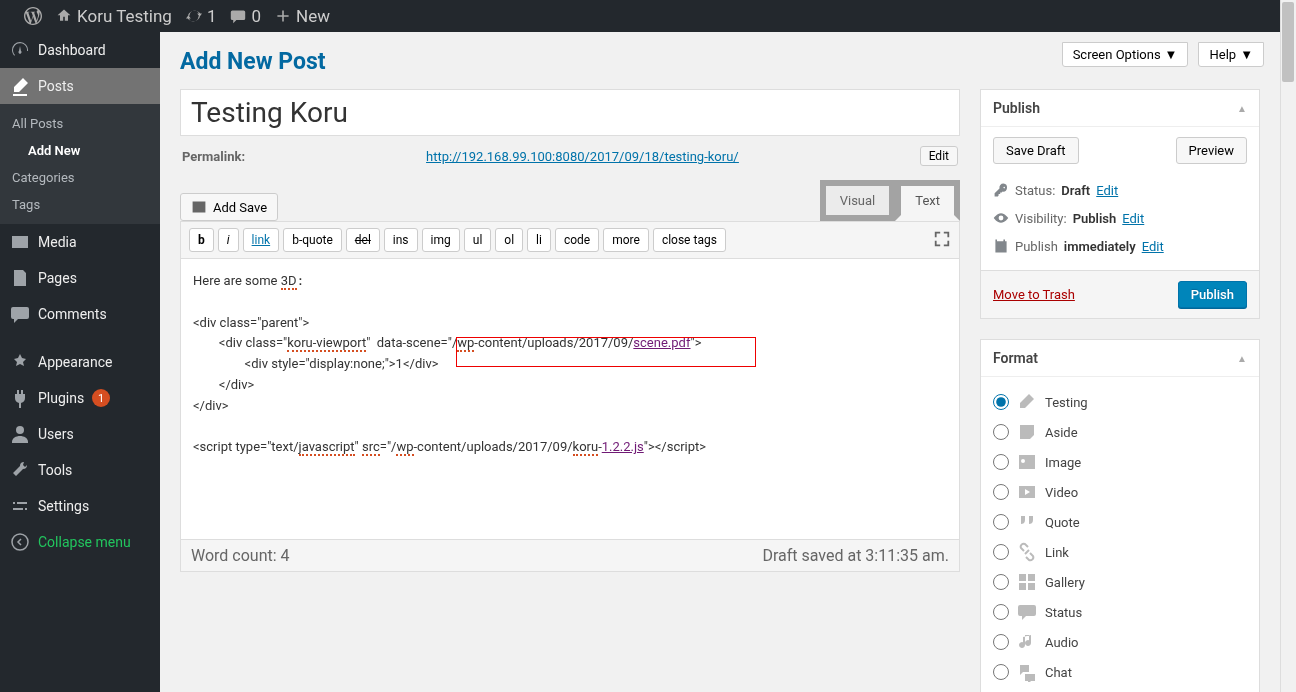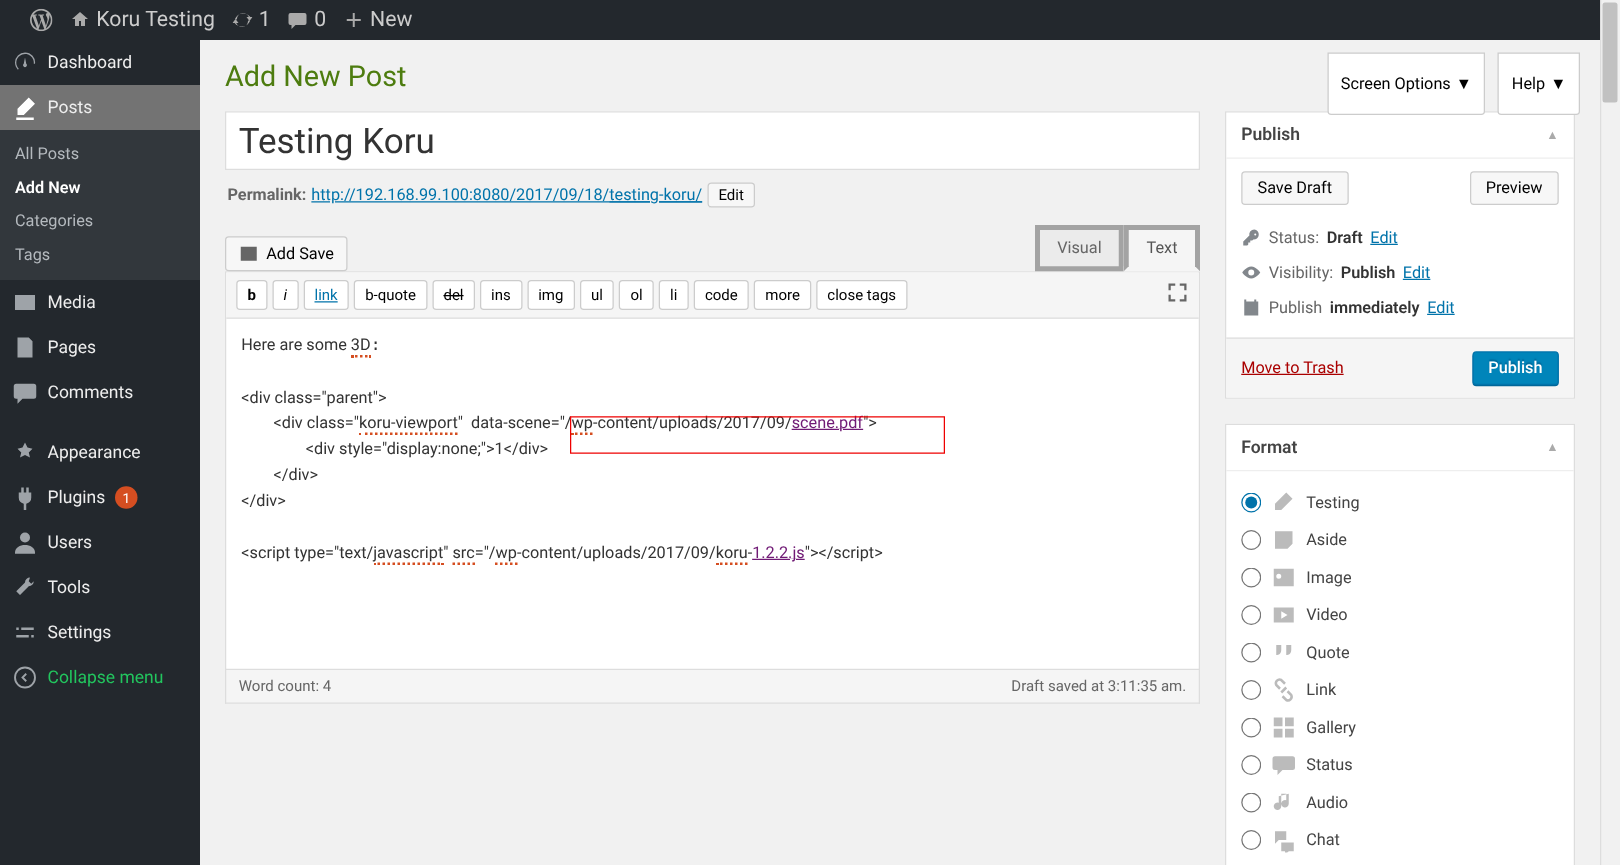--- a/index.html
+++ b/index.html
@@ -14,61 +14,61 @@
 .adminbar .wp-logo svg { width:18px; height:18px; }
 
 .sidebar { position:absolute; top:32px; left:0; width:160px; bottom:0; background:#23282d; color:#eee; z-index:5; }
 .menu-item { display:flex; align-items:center; gap:8px; padding:8px 10px; color:#eee; font-size:14px; cursor:pointer; }
 .menu-item svg { width:20px; height:20px; fill:#9ea3a8; }
 .menu-item.active { background:#737373; position:relative; }
 .menu-item.active svg { fill:#fff; }
 .menu-item.active::after { content:""; position:absolute; right:-8px; top:50%; transform:translateY(-50%); border:8px solid transparent; border-right-color:#f1f1f1; }
 .submenu { background:#32373c; padding:6px 0; }
 .submenu .sub { padding:6px 12px; color:#b4b9be; font-size:13px; cursor:pointer; }
-.submenu .sub.current { color:#fff; font-weight:600; }
+.submenu .sub.current { color:#fff; font-weight:600;margin-left:16px; }
 .collapse { color:#22c55e; }
 .badge { background:#d54e21; color:#fff; border-radius:9px; min-width:18px; height:18px; font-size:11px; display:inline-flex; align-items:center; justify-content:center; padding:0 5px; }
 
 .content { position:absolute; top:32px; left:160px; right:16px; bottom:0; overflow:auto; padding:12px 20px 20px 20px; }
 .top-btns { position:absolute; top:10px; right:16px; display:flex; gap:10px; }
-.screen-opt { background:#fff; border:1px solid #ccc; padding:16px 10px; font-size:13px; border-radius:0 0 3px 3px; display:flex; align-items:center; gap:4px; }
-h1.page-title { font-size:23px; font-weight:400; color:#4d7c0f; margin:4px 0 14px 0; }
+.screen-opt { background:#fff; border:1px solid #ccc; padding:4px 10px; font-size:13px; border-radius:0 0 3px 3px; display:flex; align-items:center; gap:4px; }
+h1.page-title { font-size:23px; font-weight:700; color:#0369a1; margin:4px 0 14px 0; }
 
 .main-cols { display:flex; gap:20px; align-items:flex-start; }
 .main-left { flex:1; }
 .main-right { width:280px; }
 
 .title-input { width:100%; font-size:28px; padding:6px 10px; border:1px solid #ddd; background:#fff; color:#333; outline:none; }
-.permalink { margin:10px 2px 14px 2px; font-size:13px; color:#666; display:flex; align-items:center; gap:4px; flex-wrap:wrap; }
+.permalink { margin:10px 2px 14px 2px; font-size:13px; color:#666; display:flex; align-items:center; gap:4px; flex-wrap:wrap;justify-content:space-between; }
 .permalink a { color:#0073aa; text-decoration:underline; }
 .permalink .slug { text-decoration:underline; }
 .small-btn { background:#f7f7f7; border:1px solid #ccc; padding:2px 8px; font-size:12px; border-radius:3px; }
 
 .editor-toolbar { display:flex; justify-content:space-between; align-items:flex-end; }
 .add-media { background:#f7f7f7; border:1px solid #ccc; padding:5px 10px; display:flex; align-items:center; gap:6px; font-size:13px; border-radius:3px; }
 .add-media svg { width:16px; height:16px; fill:#666; }
 .tabs { display:flex; }
-.tab { border:4px solid #a3a3a3; padding:7px 14px; background:#ebebeb; color:#666; font-size:13px; cursor:pointer; }
+.tab { border:6px solid #a3a3a3; padding:7px 14px; background:#ebebeb; color:#666; font-size:13px; cursor:pointer; }
 .tab.active { background:#f5f5f5; border-bottom-color:#f5f5f5; color:#555; }
 
 .editor-box { border:1px solid #ddd; background:#fff; }
 .qt-toolbar { background:#f5f5f5; border-bottom:1px solid #ddd; padding:6px 8px; display:flex; gap:4px; align-items:center; }
 .qt-btn { background:#fff; border:1px solid #ccc; padding:3px 8px; font-size:12px; border-radius:3px; cursor:pointer; min-height:24px; }
 .qt-btn.b { font-weight:bold; }
 .qt-btn.i { font-style:italic; }
 .qt-btn.link { text-decoration:underline; color:#0073aa; }
 .qt-btn.del { text-decoration:line-through; }
 .fullscreen { margin-left:auto; }
 .fullscreen svg { width:18px; height:18px; fill:#666; }
 .editor-area { font-family:Consolas,Monaco,monospace; font-size:13px; line-height:1.6; padding:12px; min-height:280px; color:#333; white-space:pre-wrap; position:relative; }
 .editor-area .spell { border-bottom:2px dotted #d54e21; }
 .editor-area .hl { color:#701a75; text-decoration:underline; }
 .red-box { position:absolute; border:1px solid #e00; width:300px; height:30px; left:275px; top:78px; pointer-events:none; }
 
-.status-bar { border:1px solid #ddd; border-top:none; background:#f5f5f5; display:flex; justify-content:space-between; padding:6px 10px; font-size:12px; color:#666; }
+.status-bar { border:1px solid #ddd; border-top:none; background:#f5f5f5; display:flex; justify-content:space-between; padding:6px 10px; font-size:16px; color:#666; }
 
 .postbox { background:#fff; border:1px solid #ddd; margin-bottom:20px; }
 .postbox h2 { font-size:14px; font-weight:600; padding:10px 12px; border-bottom:1px solid #eee; display:flex; justify-content:space-between; align-items:center; cursor:pointer; }
 .postbox h2 .toggle { font-size:10px; color:#aaa; }
 .postbox-inner { padding:10px 12px; font-size:13px; }
 .pub-row { display:flex; justify-content:space-between; margin-bottom:12px; }
 .btn { background:#f7f7f7; border:1px solid #ccc; padding:5px 12px; font-size:13px; border-radius:3px; cursor:pointer; }
 .btn-primary { background:#0085ba; border-color:#0073aa; color:#fff; font-weight:500; box-shadow:0 1px 0 #006799; text-shadow:0 -1px 1px #006799; }
 .misc-pub { padding:6px 0; display:flex; align-items:center; gap:6px; font-size:13px; color:#666; }
 .misc-pub svg { width:16px; height:16px; fill:#82878c; }

